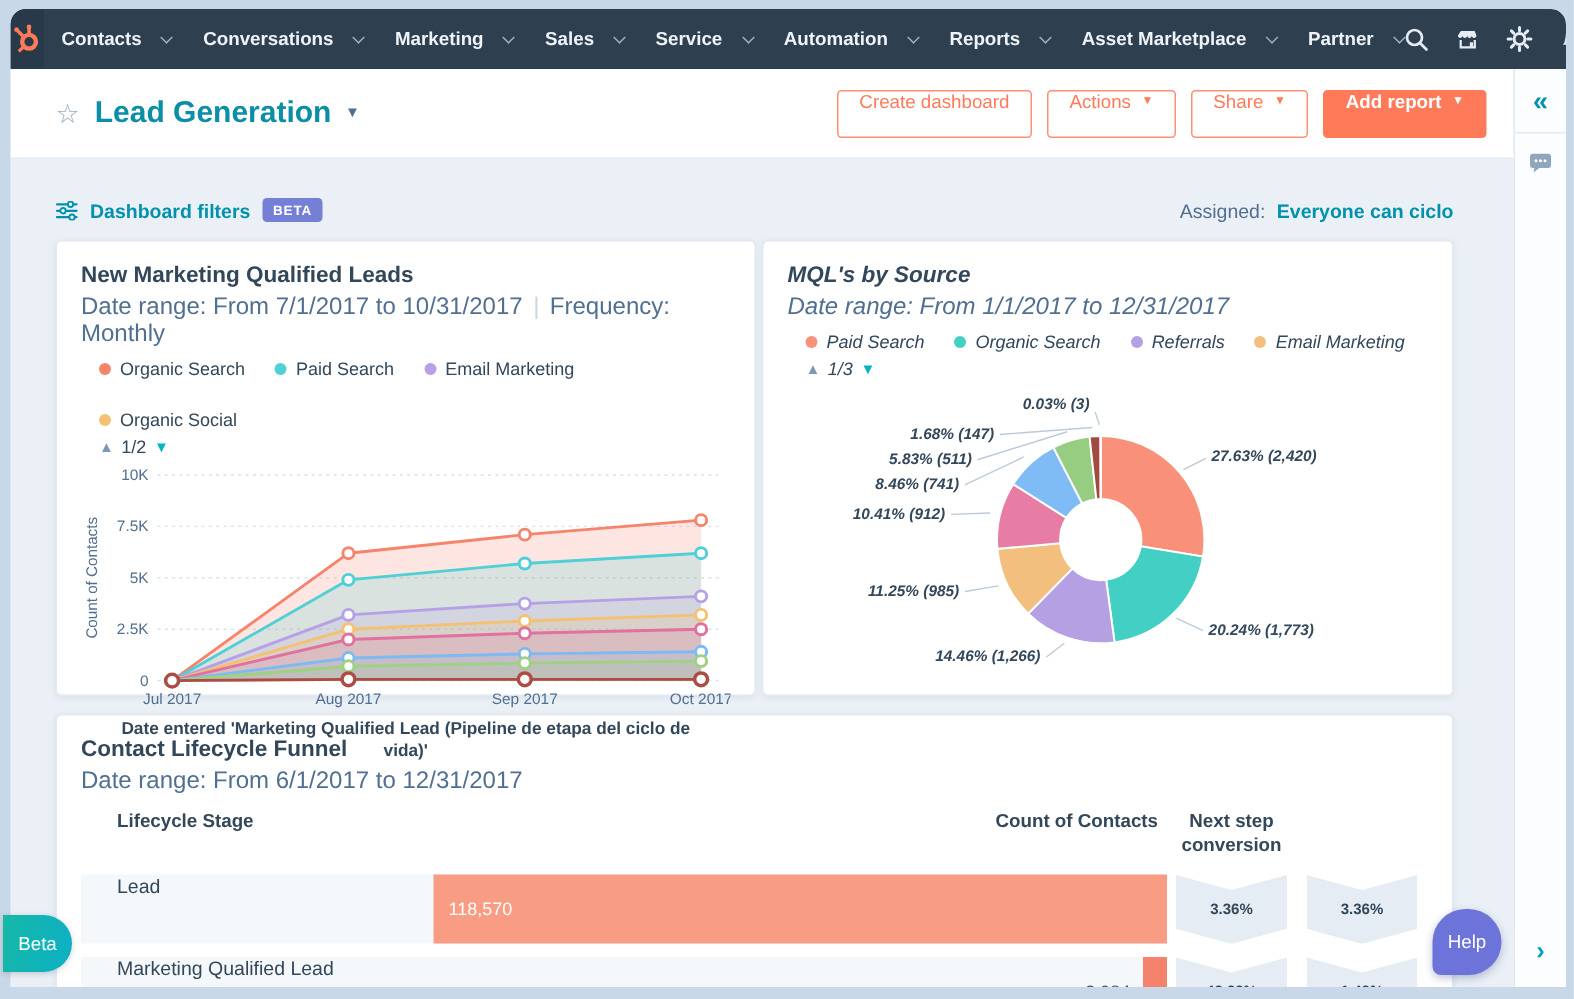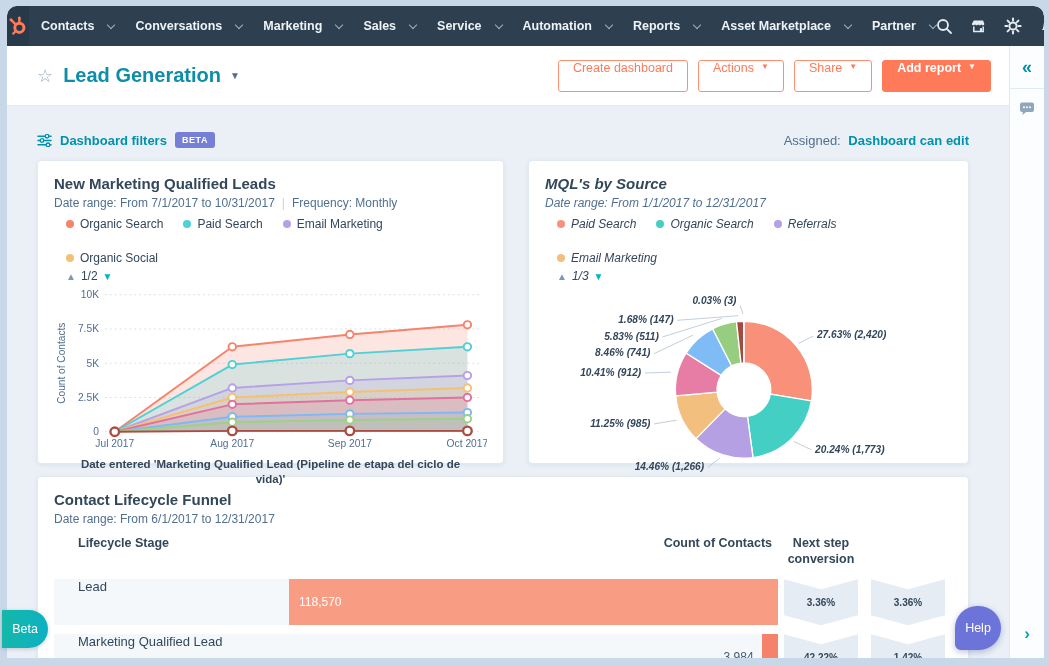--- a/index.html
+++ b/index.html
@@ -29,27 +29,27 @@
   .btn.solid{background:#ff7a59;color:#fff;border:1px solid #ff7a59;font-weight:600;}
   .btn .bcaret{font-size:8px;margin-top:1px;}
   
   .content{flex:1;background:#eaf0f6;padding:26px 40px 0 30px;overflow:hidden;}
   .filters-row{display:flex;align-items:center;}
   .dash-filters{display:flex;align-items:center;gap:8px;cursor:pointer;}
   .dash-filters-label{color:#0091ae;font-size:13px;font-weight:700;}
   .beta-badge{background:#757fd6;color:#fff;font-size:9px;font-weight:700;letter-spacing:.6px;padding:3px 7px;border-radius:3px;}
   .assigned{margin-left:auto;font-size:13px;color:#516f90;}
   .assigned a{color:#0091ae;font-weight:600;text-decoration:none;cursor:pointer;margin-left:4px;}
-  .cards-row{display:flex;gap:24px;margin-top:12px;}
+  .cards-row{display:flex;gap:4px;margin-top:12px;}
   .card{background:#fff;border:1px solid #e2e9f1;border-radius:4px;box-shadow:0 1px 4px rgba(45,62,80,.08);padding:14px 16px;box-sizing:border-box;}
   .card.trend{width:467px;height:304px;}
   .card.donutc{flex:1;height:304px;font-style:italic;}
   .card.funnel{margin-top:12px;height:230px;}
   .card-title{font-size:15px;font-weight:700;color:#33475b;}
-  .card-sub{font-size:12px;color:#516f90;margin-top:4px;}
+  .card-sub{font-size:16px;color:#516f90;margin-top:4px;}
   .sub-div{color:#cbd6e2;margin:0 7px;}
   .legend{display:flex;align-items:center;gap:20px;margin-top:7px;margin-left:12px;flex-wrap:wrap;}
   .legend-item{display:flex;align-items:center;gap:6px;font-size:12px;color:#33475b;cursor:pointer;}
   .dot{width:8px;height:8px;border-radius:50%;}
   .pager{display:flex;align-items:center;gap:5px;margin-top:4px;margin-left:12px;font-size:12px;color:#33475b;}
   .pg-up{color:#7c98b6;font-size:10px;cursor:pointer;}
   .pg-down{color:#00b5c4;font-size:10px;cursor:pointer;}
   .trend-svg{width:100%;height:168px;display:block;margin-top:2px;}
   .trend-caption{font-size:11.5px;font-weight:700;color:#33475b;text-align:center;line-height:1.3;padding:0 18px;margin-top:4px;}
   .donut-svg{width:100%;height:198px;display:block;margin-top:4px;}
@@ -217,21 +217,21 @@
                 </g>
                 <circle cx="10" cy="2.2" r="1.8" fill="#fff" stroke="#0091ae" stroke-width="1.3"></circle>
                 <circle cx="5" cy="6.5" r="1.8" fill="#fff" stroke="#0091ae" stroke-width="1.3"></circle>
                 <circle cx="11" cy="10.8" r="1.8" fill="#fff" stroke="#0091ae" stroke-width="1.3"></circle>
               </svg>
               <span class="dash-filters-label">Dashboard filters</span>
               <span class="beta-badge">BETA</span>
             </div>
             <div class="assigned">
               <span>Assigned:</span>
-              <a>Dashboard can edit</a>
+              <a>Everyone can ciclo</a>
             </div>
           </div>
 
           <div class="cards-row">
 
             <section class="card trend">
               <div class="card-title">New Marketing Qualified Leads</div>
               <div class="card-sub">
                 <span>Date range: From 7/1/2017 to 10/31/2017</span><span class="sub-div">|</span><span>Frequency: Monthly</span>
               </div>

